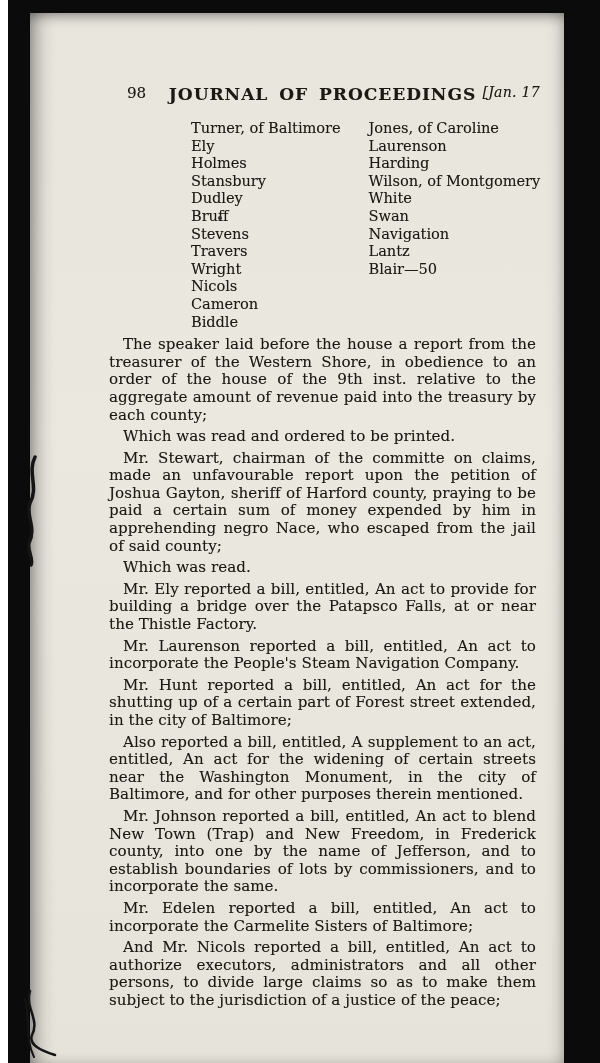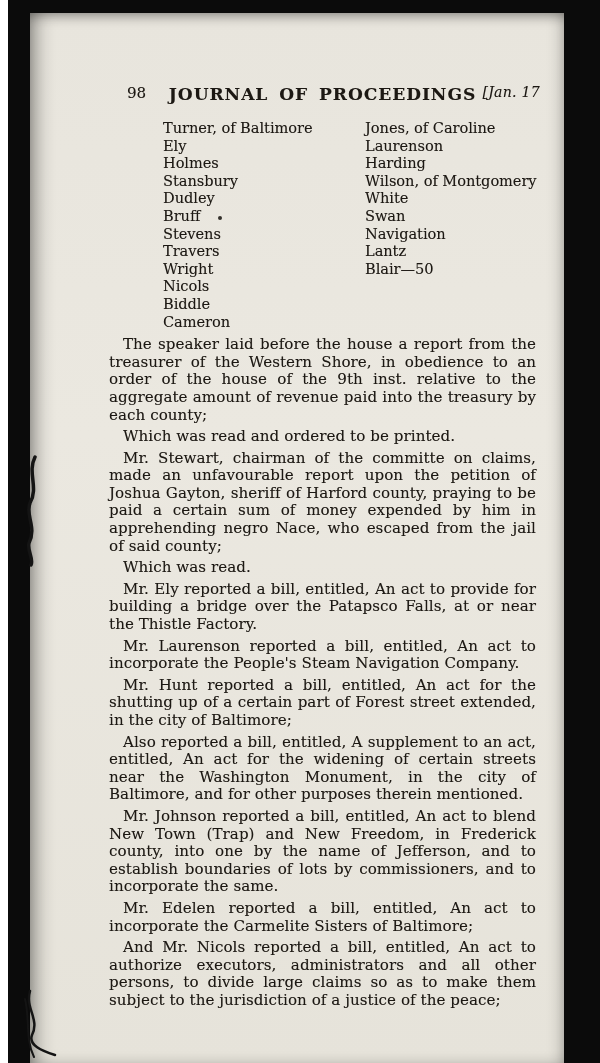--- a/index.html
+++ b/index.html
@@ -25,21 +25,21 @@
   .page-number { position:absolute; left:22px; top:0; font-size:15px; }
   .journal-title {
     display:block; text-align:center; font-weight:bold; font-size:17px;
     letter-spacing:1px; word-spacing:4px;
   }
   .page-date { position:absolute; right:0; top:0; font-style:italic; font-size:14px; letter-spacing:0.3px; }
 
   .names { display:flex; margin-top:14px; font-size:14.5px; line-height:17.6px; }
   .names-left { width:260px; padding-left:58px; }
   .names-right { flex:1; }
-  .name { white-space:nowrap; }
+  .name { white-space:nowrap;margin-left:28px; }
 
   .body-text { margin-top:5px; font-size:15px; line-height:17.6px; }
   .para { text-indent:14px; text-align:justify; margin:4px; letter-spacing:0.1px; }
 
   .ink-dot { position:absolute; left:188px; top:203px; width:4px; height:4px; border-radius:50%; background:#33302b; }
   .artifact { position:absolute; pointer-events:none; }
   .artifact-bracket { left:-5px; top:442px; }
   .artifact-bottom { left:-7px; bottom:2px; }
 </style>
 </head>
@@ -63,22 +63,22 @@
         <div class="name">Turner, of Baltimore</div>
             <div class="name">Ely</div>
             <div class="name">Holmes</div>
             <div class="name">Stansbury</div>
             <div class="name">Dudley</div>
             <div class="name">Bruff</div>
             <div class="name">Stevens</div>
             <div class="name">Travers</div>
             <div class="name">Wright</div>
             <div class="name">Nicols</div>
+            <div class="name">Cameron</div>
             <div class="name">Biddle</div>
-            <div class="name">Cameron</div>
           </div>
         <div class="names-col names-right">
 
         <div class="name">Jones, of Caroline</div>
             <div class="name">Laurenson</div>
             <div class="name">Harding</div>
             <div class="name">Wilson, of Montgomery</div>
             <div class="name">White</div>
             <div class="name">Swan</div>
             <div class="name">Navigation</div>

